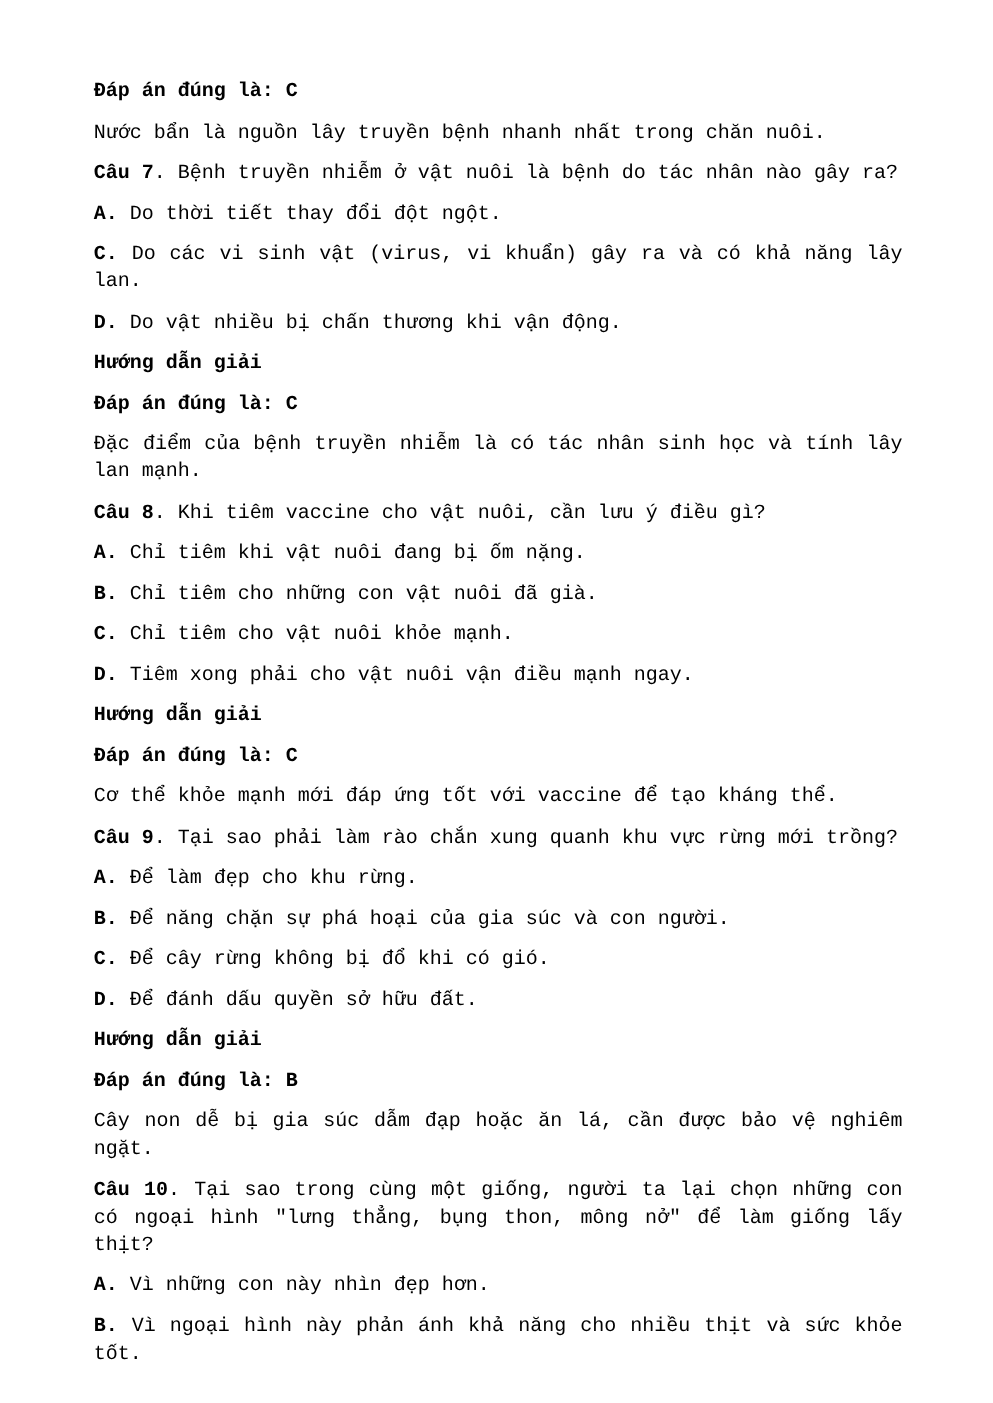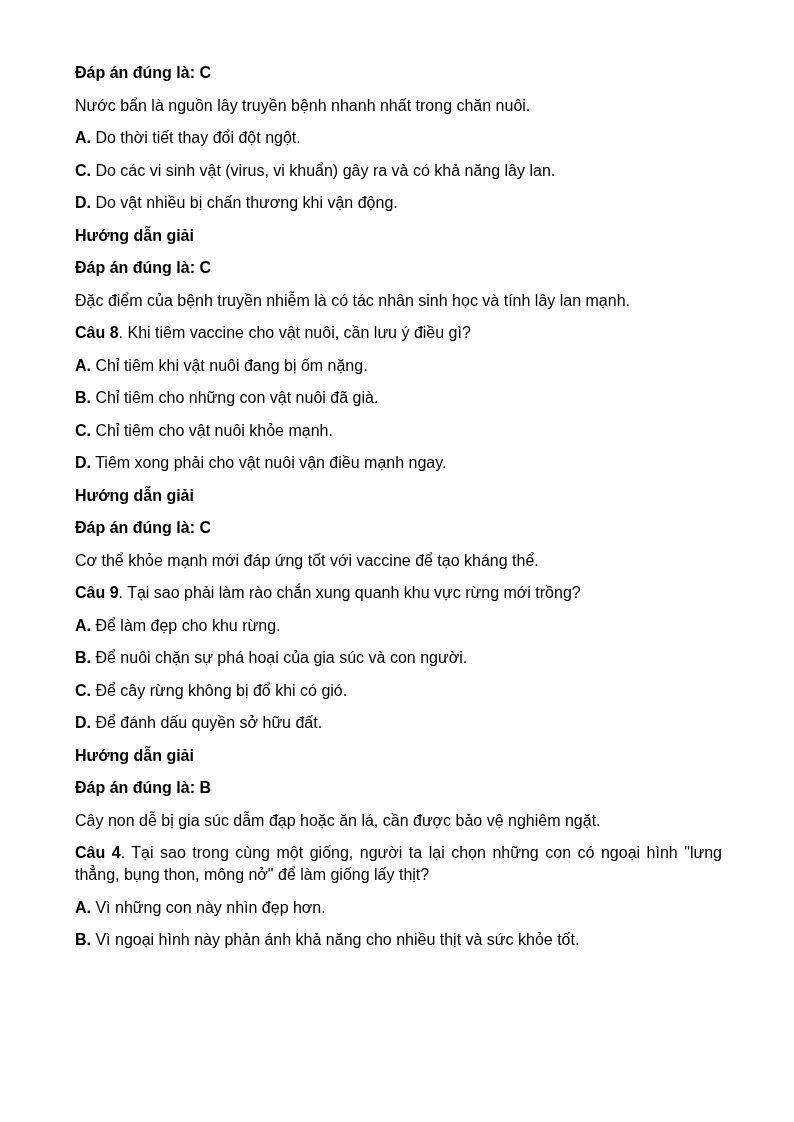--- a/index.html
+++ b/index.html
@@ -7,21 +7,21 @@
     margin: 0;
     padding: 0;
     background: #ffffff;
   }
   .page {
     width: 794px;
     height: 1122px;
     background: #ffffff;
     position: relative;
     overflow: hidden;
-    font-family: Liberation Sans, sans-serif;
+    font-family: Liberation Mono, monospace;
     color: #000000;
   }
   .content {
     position: absolute;
     top: 62px;
     left: 75px;
     right: 72px;
   }
   .para {
     margin: 0 0 10.5px 0;
@@ -36,20 +36,21 @@
 </style>
 </head>
 <body>
 
 <div class="page">
   <div class="content" id="paragraphs">
   <p class="para"><b>Đáp án đúng là: C</b><span></span></p>
 
   <p class="para"><b></b><span>Nước bẩn là nguồn lây truyền bệnh nhanh nhất trong chăn nuôi.</span></p>
 
+  <p class="para"><b>Câu 7</b><span>. Bệnh truyền nhiễm ở vật nuôi là bệnh do tác nhân nào gây ra?</span></p>
 
   <p class="para"><b>A.</b><span> Do thời tiết thay đổi đột ngột.</span></p>
 
 
   <p class="para"><b>C.</b><span> Do các vi sinh vật (virus, vi khuẩn) gây ra và có khả năng lây lan.</span></p>
 
   <p class="para"><b>D.</b><span> Do vật nhiều bị chấn thương khi vận động.</span></p>
 
   <p class="para"><b>Hướng dẫn giải</b><span></span></p>
 
@@ -70,31 +71,31 @@
   <p class="para"><b>Hướng dẫn giải</b><span></span></p>
 
   <p class="para"><b>Đáp án đúng là: C</b><span></span></p>
 
   <p class="para"><b></b><span>Cơ thể khỏe mạnh mới đáp ứng tốt với vaccine để tạo kháng thể.</span></p>
 
   <p class="para"><b>Câu 9</b><span>. Tại sao phải làm rào chắn xung quanh khu vực rừng mới trồng?</span></p>
 
   <p class="para"><b>A.</b><span> Để làm đẹp cho khu rừng.</span></p>
 
-  <p class="para"><b>B.</b><span> Để nuôi chặn sự phá hoại của gia súc và con người.</span></p>
+  <p class="para"><b>B.</b><span> Để năng chặn sự phá hoại của gia súc và con người.</span></p>
 
   <p class="para"><b>C.</b><span> Để cây rừng không bị đổ khi có gió.</span></p>
 
   <p class="para"><b>D.</b><span> Để đánh dấu quyền sở hữu đất.</span></p>
 
   <p class="para"><b>Hướng dẫn giải</b><span></span></p>
 
   <p class="para"><b>Đáp án đúng là: B</b><span></span></p>
 
   <p class="para"><b></b><span>Cây non dễ bị gia súc dẫm đạp hoặc ăn lá, cần được bảo vệ nghiêm ngặt.</span></p>
 
-  <p class="para"><b>Câu 4</b><span>. Tại sao trong cùng một giống, người ta lại chọn những con có ngoại hình "lưng thẳng, bụng thon, mông nở" để làm giống lấy thịt?</span></p>
+  <p class="para"><b>Câu 10</b><span>. Tại sao trong cùng một giống, người ta lại chọn những con có ngoại hình "lưng thẳng, bụng thon, mông nở" để làm giống lấy thịt?</span></p>
 
   <p class="para"><b>A.</b><span> Vì những con này nhìn đẹp hơn.</span></p>
 
   <p class="para"><b>B.</b><span> Vì ngoại hình này phản ánh khả năng cho nhiều thịt và sức khỏe tốt.</span></p>
 </div>
 </div>
 
 </body></html>

